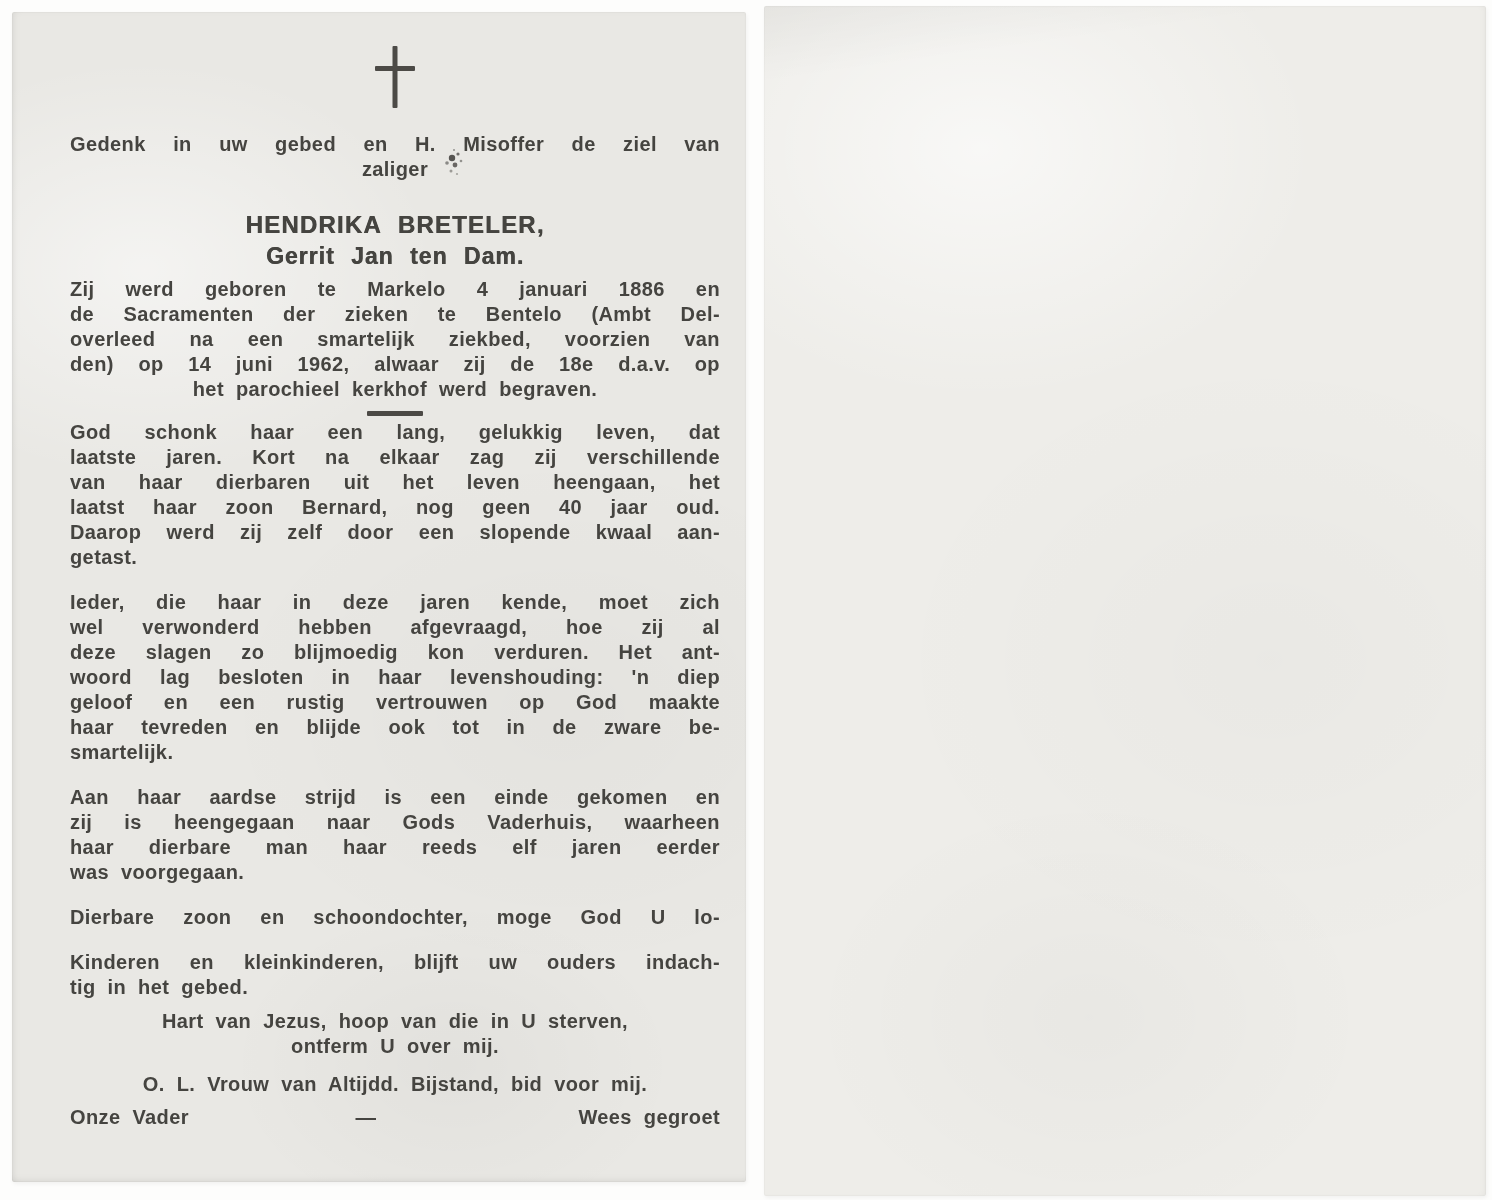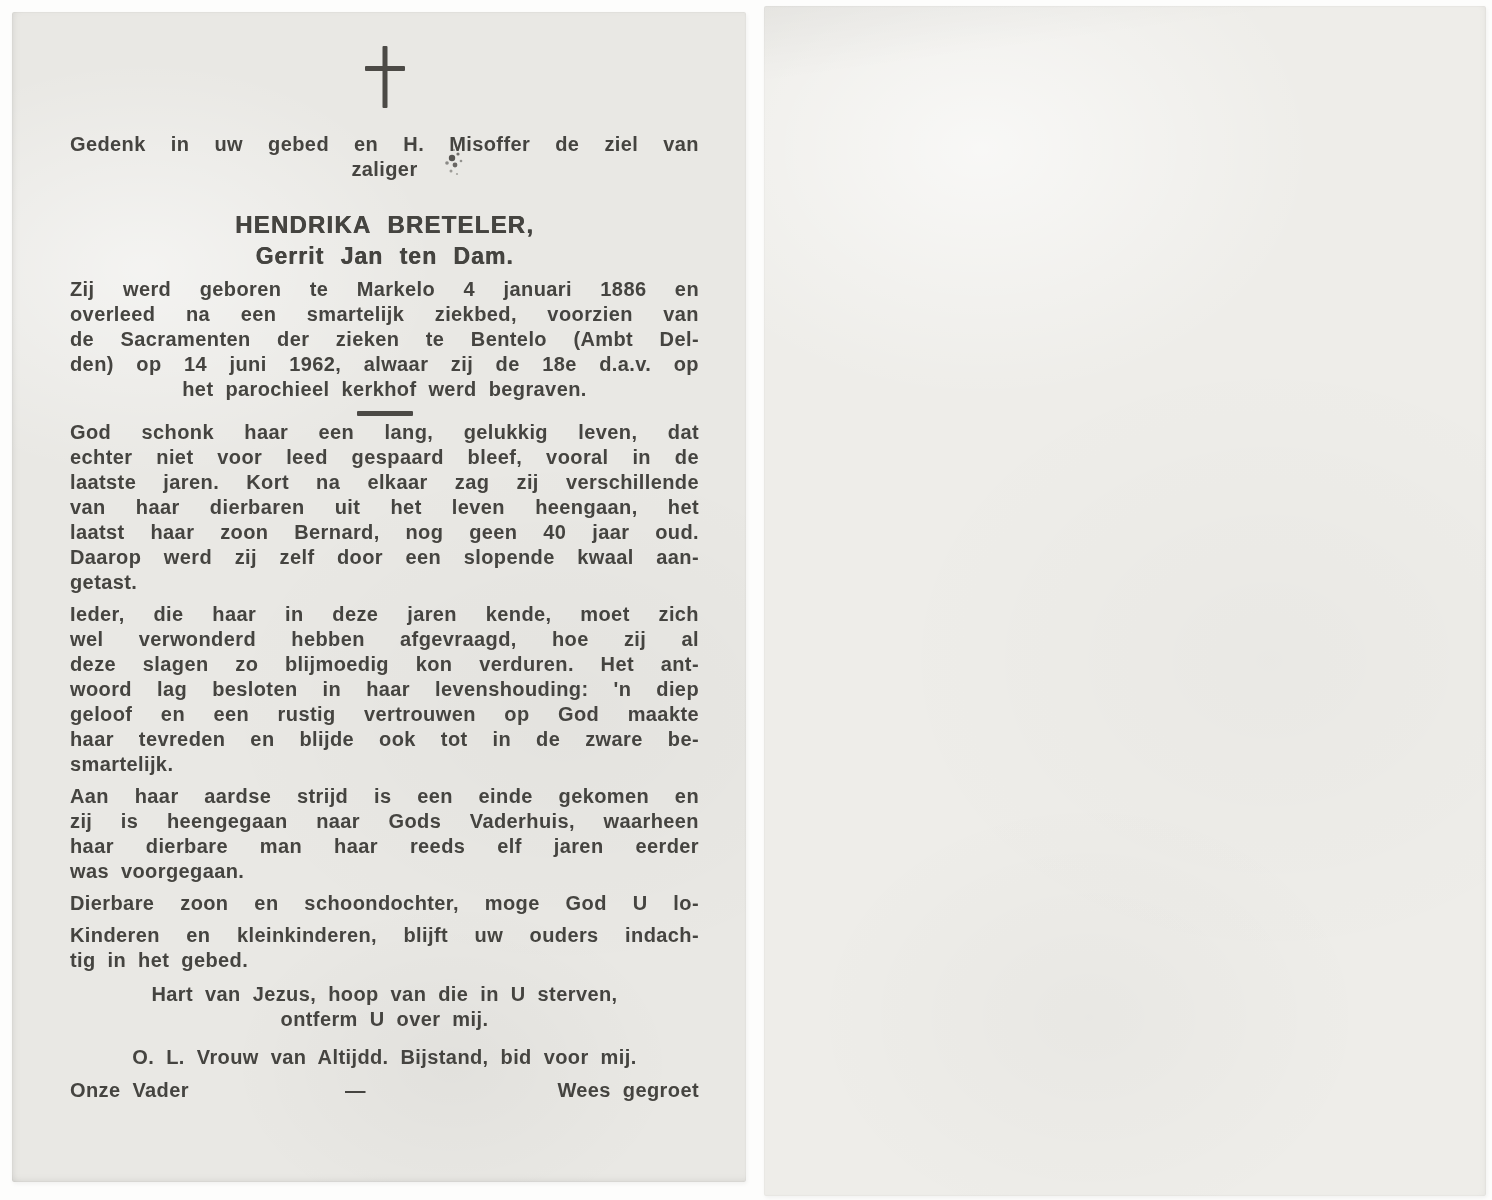--- a/index.html
+++ b/index.html
@@ -30,21 +30,21 @@
       radial-gradient(ellipse 420px 300px at 18% 22%, rgba(255,255,255,0.5), rgba(255,255,255,0) 70%),
       radial-gradient(ellipse 500px 380px at 75% 60%, rgba(0,0,0,0.025), rgba(0,0,0,0) 70%),
       radial-gradient(ellipse 300px 220px at 60% 90%, rgba(0,0,0,0.03), rgba(0,0,0,0) 75%),
       #e9e8e4;
     box-shadow:
       inset 0 0 0 1px rgba(0,0,0,0.02),
       inset 4px 0 8px -4px rgba(0,0,0,0.10),
       inset 0 -6px 10px -6px rgba(0,0,0,0.08),
       1px 2px 4px rgba(0,0,0,0.05);
     border-radius: 2px;
-    padding: 0 47px 0 58px;
+    padding: 0 26px 0 58px;
     color: #454440;
     font-weight: 700;
     font-size: 20px;
     line-height: 25px;
     letter-spacing: 0.4px;
     word-spacing: 6px;
   }
 
   
   #right-card {
@@ -111,21 +111,21 @@
   .spouse-line {
     margin-top: 5px;
     text-align: center;
     font-size: 23px;
     line-height: 26px;
     letter-spacing: 1px;
     word-spacing: 9px;
     text-shadow: 0.5px 0 0 currentColor;
   }
 
-  .para { margin-top: 7px; }
+  .para { margin-top: 20px; }
   #para-birth-death { margin-top: 8px; }
   #para-life { margin-top: 4px; }
 
   .divider {
     margin: 9px auto 0 auto;
     width: 56px;
     height: 5px;
     background: #4c4a46;
     border-radius: 1px;
   }
@@ -177,31 +177,30 @@
         <div class="line last">zaliger</div>
       </div>
 
     <div class="name-line">HENDRIKA BRETELER,</div>
 
 
     <div class="spouse-line">Gerrit Jan ten Dam.</div>
 
     <div id="para-birth-death" class="para center-last">
         <div class="line">Zij werd geboren te Markelo 4 januari 1886 en</div>
+        <div class="line">de Sacramenten der zieken te Bentelo (Ambt Del-</div>
         <div class="line">overleed na een smartelijk ziekbed, voorzien van</div>
-        <div class="line">de Sacramenten der zieken te Bentelo (Ambt Del-</div>
         <div class="line">den) op 14 juni 1962, alwaar zij de 18e d.a.v. op</div>
         <div class="line last">het parochieel kerkhof werd begraven.</div>
       </div>
 
     <div class="divider"></div>
 
     <div id="para-life" class="para">
         <div class="line">God schonk haar een lang, gelukkig leven, dat</div>
-        <div class="line">echter niet voor leed gespaard bleef, vooral in de</div>
         <div class="line">laatste jaren. Kort na elkaar zag zij verschillende</div>
         <div class="line">van haar dierbaren uit het leven heengaan, het</div>
         <div class="line">laatst haar zoon Bernard, nog geen 40 jaar oud.</div>
         <div class="line">Daarop werd zij zelf door een slopende kwaal aan-</div>
         <div class="line last">getast.</div>
       </div>
 
     <div class="para">
         <div class="line">Ieder, die haar in deze jaren kende, moet zich</div>
         <div class="line">wel verwonderd hebben afgevraagd, hoe zij al</div>

